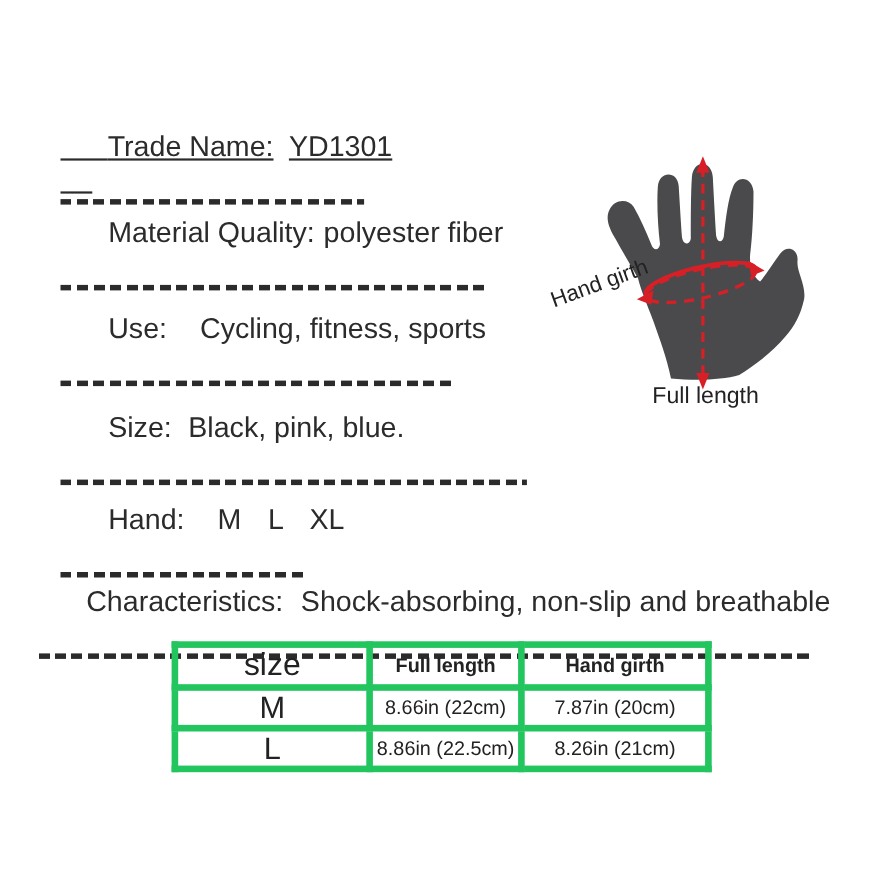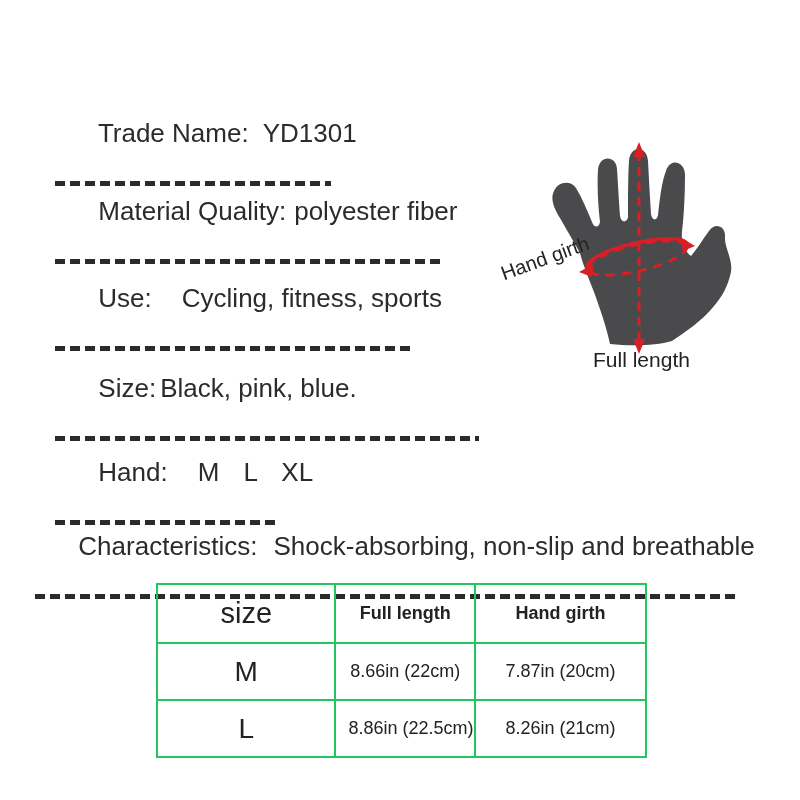--- a/index.html
+++ b/index.html
@@ -29,36 +29,36 @@
   .full-length-label{
     position:absolute;left:98px;top:223px;font-size:21px;color:#222;white-space:nowrap;
   }
 
   
   table.size-chart{
     position:absolute;left:156px;top:583px;width:491px;
     border-collapse:collapse;table-layout:fixed;color:#222;
   }
   .size-chart th,.size-chart td{
-    border:2px solid #22c55e;text-align:center;vertical-align:middle;padding:12px;
+    border:6px solid #22c55e;text-align:center;vertical-align:middle;padding:0;
   }
   .size-chart col.c-size{width:36.5%;}
   .size-chart col.c-full{width:28.5%;}
   .size-chart col.c-girth{width:35%;}
   .size-chart .hdr-size{font-size:29px;font-weight:400;height:33px;line-height:33px;}
   .size-chart .hdr-small{font-size:18px;font-weight:700;height:33px;line-height:33px;}
   .size-chart .cell-size{font-size:28px;font-weight:400;height:31px;line-height:31px;}
   .size-chart .cell-val{font-size:18px;font-weight:400;height:31px;line-height:31px;white-space:nowrap;}
 </style>
 </head>
 <body>
 
 <div class="page">
 
-  <div class="spec" style="top:88px;">
+  <div class="spec" style="top:88px;text-decoration:underline;">
     <div class="spec-line">
       <span class="spec-label">Trade Name:</span><span class="spec-value" style="margin-left:14px;">YD1301</span>
     </div>
     <div class="dash" style="width:276px;"></div>
   </div>
 
   <div class="spec" style="top:253px;">
     <div class="spec-line">
       <span class="spec-label">Use:</span><span class="spec-value" style="margin-left:30px;">Cycling, fitness, sports</span>
     </div>
@@ -67,21 +67,21 @@
 
   <div class="spec" style="top:166px;">
     <div class="spec-line">
       <span class="spec-label">Material Quality:</span><span class="spec-value" style="margin-left:8px;">polyester fiber</span>
     </div>
     <div class="dash" style="width:390px;"></div>
   </div>
 
   <div class="spec" style="top:343px;">
     <div class="spec-line">
-      <span class="spec-label">Size:</span><span class="spec-value" style="margin-left:4px;">Black, pink, blue.</span>
+      <span class="spec-label">Size:</span><span class="spec-value" style="margin-left:15px;">Black, pink, blue.</span>
     </div>
     <div class="dash" style="width:424px;"></div>
   </div>
 
   <div class="spec" style="top:427px;">
     <div class="spec-line">
       <span class="spec-label">Hand:</span><span class="spec-value" style="margin-left:30px;word-spacing:17px;">M L XL</span>
     </div>
     <div class="dash" style="width:225px;"></div>
   </div>

